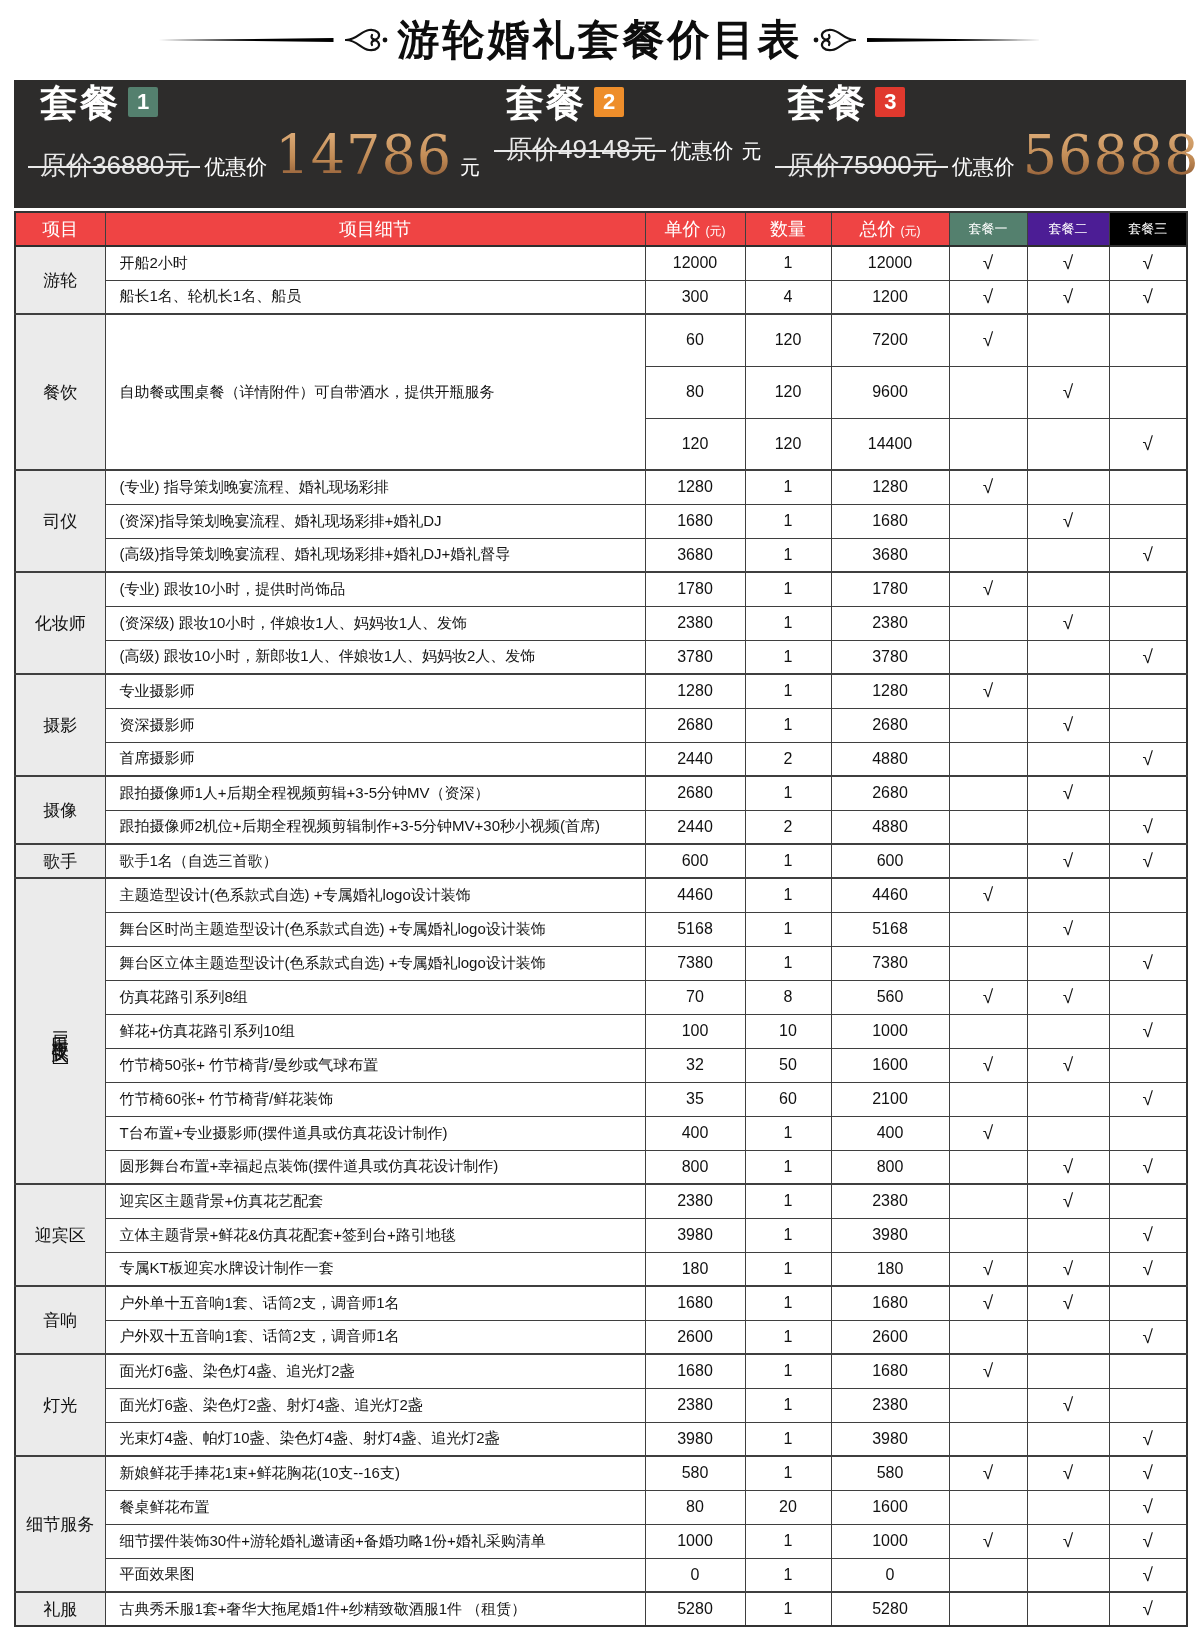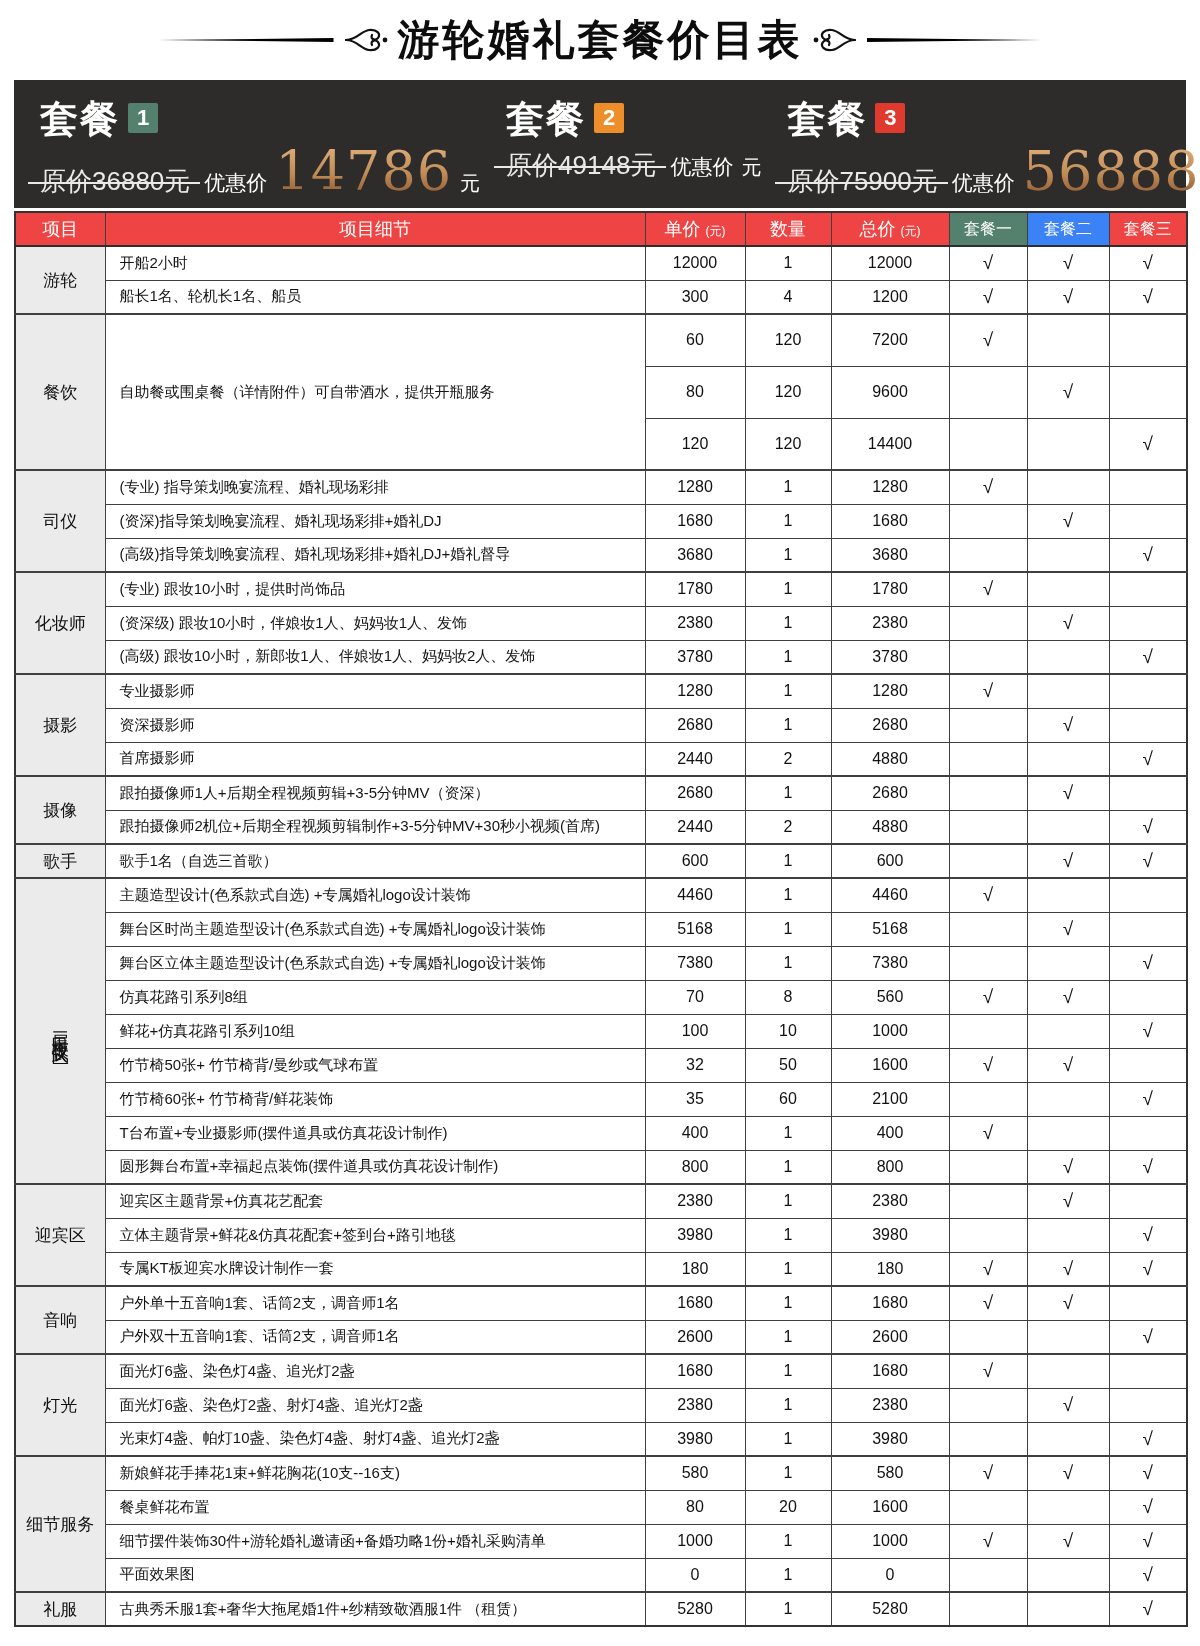--- a/index.html
+++ b/index.html
@@ -9,21 +9,21 @@
   
   .title-wrap{height:80px;display:flex;align-items:center;justify-content:center;gap:10px;}
   .title-line{width:175px;height:4px;background:#000;}
   .title-line.left{clip-path:polygon(0 50%,100% 0,100% 100%);}
   .title-line.right{clip-path:polygon(0 0,100% 50%,0 100%);}
   .page-title{font-size:42px;font-weight:700;color:#0d0d0d;letter-spacing:3px;line-height:1;}
   .ornament{display:block;}
 
   
   .banner{margin:0 14px;height:128px;background:#2d2c2b;display:flex;align-items:stretch;box-sizing:border-box;}
-  .pkg{flex:1;padding:20px 0 0 26px;box-sizing:border-box;text-align:right;}
+  .pkg{flex:1;padding:4px 0 0 26px;box-sizing:border-box;text-align:right;}
   .pkg-top{display:flex;align-items:flex-start;}
   .pkg-label{font-size:38px;font-weight:700;color:#fff;letter-spacing:2px;line-height:1.05;}
   .pkg-badge{width:30px;height:30px;margin:3px 0 0 8px;border-radius:2px;
              display:flex;align-items:center;justify-content:center;
              color:#fff;font-size:22px;font-weight:700;}
   .pkg-price-row{display:flex;align-items:baseline;margin-top:8px;}
   .orig{position:relative;font-size:26px;color:#e9e9e9;white-space:nowrap;}
   .orig::after{content:"";position:absolute;left:-12px;right:-10px;top:52%;height:2px;background:#e9e9e9;}
   .disc-label{font-size:21px;font-weight:400;color:#fff;margin-left:14px;white-space:nowrap;}
   .big-price{font-family:"DejaVu Serif","Liberation Serif",serif;font-size:54px;font-weight:400;
@@ -35,21 +35,21 @@
   .price-unit{font-size:20px;color:#fff;margin-left:8px;}
   .pkg-divider{width:1px;background:#8a8a8a;align-self:center;height:58px;margin-top:28px;}
 
   
   table.price{margin:3px 14px 0;width:1172px;table-layout:fixed;border-collapse:collapse;
               border:2px solid #333;}
   thead tr{height:34px;}
   thead th{background:#ef4444;color:#fff;font-size:18px;font-weight:400;
            border:1px solid #3f3f3f;border-bottom:2px solid #2e2e2e;}
   thead th .paren{font-size:12px;}
-  thead th.pkg-col{font-size:16px;}
+  thead th.pkg-col{font-size:13px;}
   td{border:1px solid #3f3f3f;font-size:15px;vertical-align:middle;}
   tr{height:34px;}
   tr.tall{height:52px;}
   tr.inner td{border-top:1px solid #ababab;}
   tr.group-start td{border-top:2px solid #3f3f3f;}
   td.cat{background:#ebebeb;text-align:center;font-size:17px;color:#111;}
   td.cat .vertical{writing-mode:vertical-rl;text-orientation:upright;letter-spacing:3px;}
   td.detail{text-align:left;padding:0 8px 0 14px;color:#141414;}
   td.num{text-align:center;font-size:16px;color:#111;}
   td.check{text-align:center;font-size:19px;color:#111;}
@@ -135,22 +135,22 @@
       <th>
         <span>单价</span>
         <span class="paren">(元)</span>
       </th>
       <th>数量</th>
       <th>
         <span>总价</span>
         <span class="paren">(元)</span>
       </th>
       <th class="pkg-col" style="background: rgb(84, 128, 110);">套餐一</th>
-      <th class="pkg-col" style="background: #3b82f6; margin-left: 8px;">套餐二</th>
-      <th class="pkg-col" style="background: #ef4444; text-align: center;">套餐三</th>
+      <th class="pkg-col" style="background: #4c1d95; margin-left: 8px;">套餐二</th>
+      <th class="pkg-col" style="background: #000000; text-align: center;">套餐三</th>
     </tr>
   </thead>
   <tbody>
       <tr class="group-start">
         <td class="cat" rowspan="2"><span>游轮</span></td>
         <td class="detail">开船2小时</td>
         <td class="num">12000</td>
         <td class="num">1</td>
         <td class="num">12000</td>
         <td class="check">√</td>

